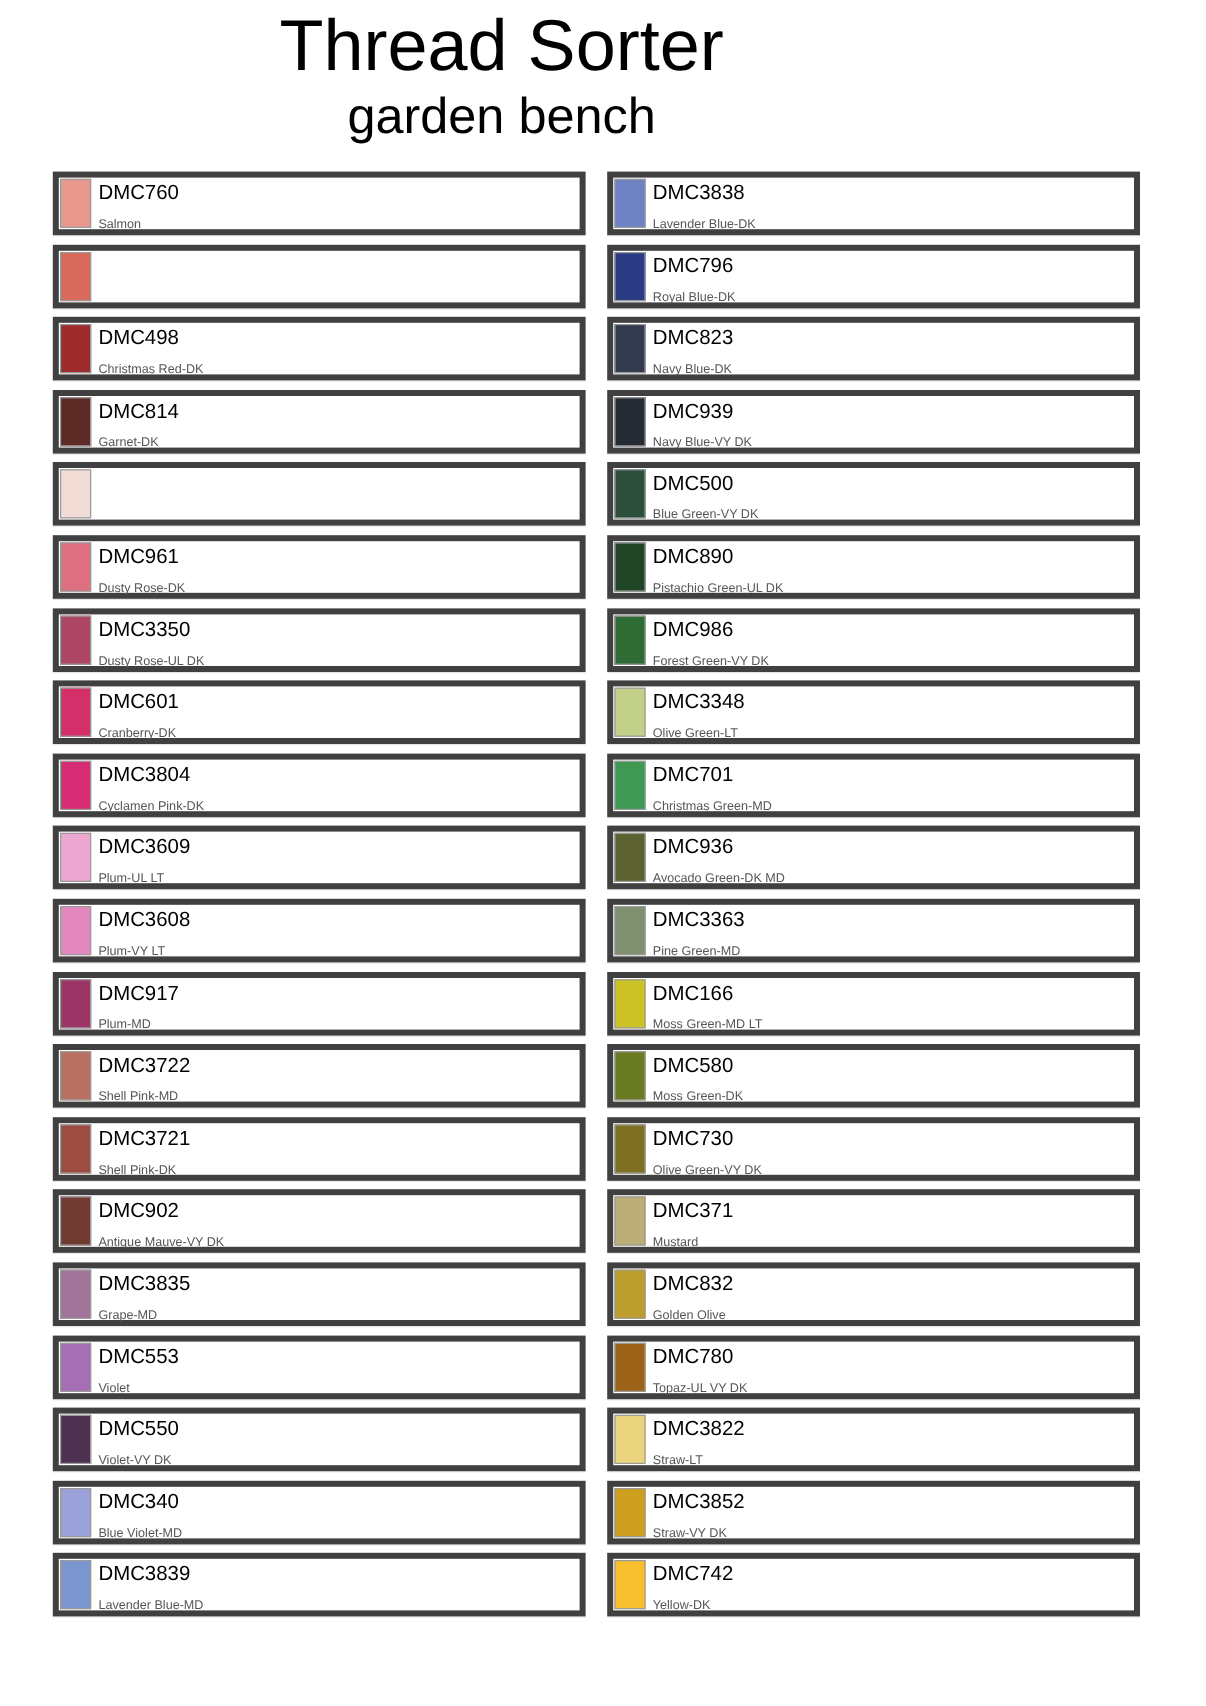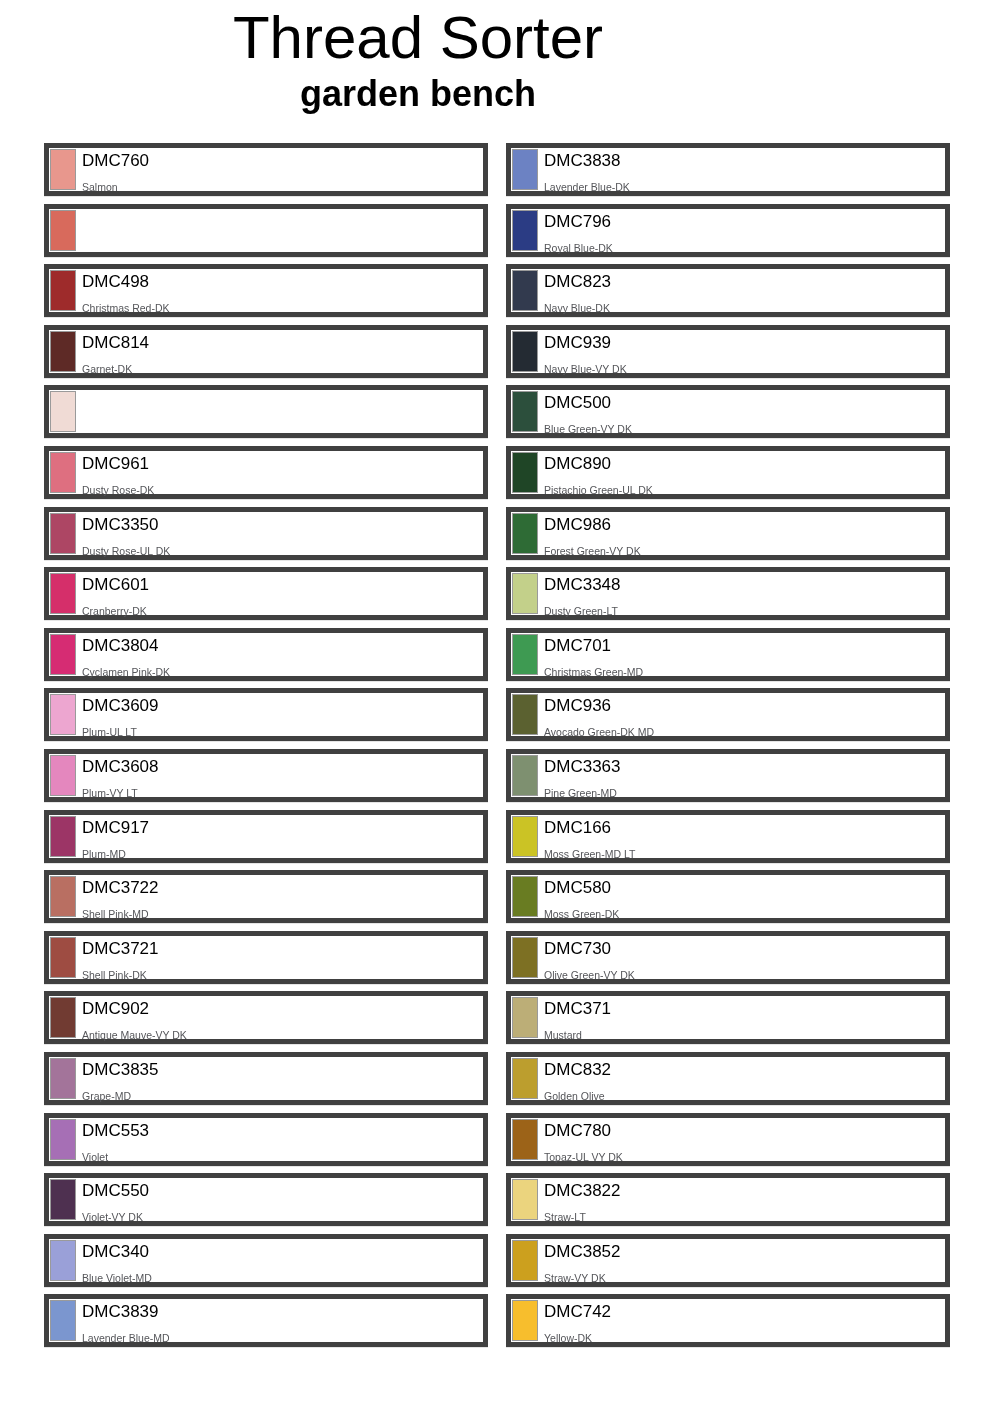--- a/index.html
+++ b/index.html
@@ -26,22 +26,22 @@
     padding-top: 6px;
   }
   .title {
     font-size: 60px;
     font-weight: normal;
     line-height: 1.05;
     letter-spacing: 0px;
     margin: 0;
   }
   .subtitle {
-    font-size: 36px;
-    font-weight: bold;
+    font-size: 42px;
+    font-weight: normal;
     line-height: 1.15;
     margin: 4px 0 13px 0;
   }
   .columns {
     position: absolute;
     top: 143px;
     left: 0;
     width: 1005px;
     display: flex;
     justify-content: flex-start;
@@ -286,21 +286,21 @@
           <div class="swatch" style="background: rgb(46, 107, 53);"></div>
           <div class="card-text">
             <div class="code">DMC986</div>
             <div class="cname">Forest Green-VY DK</div>
           </div>
         </div>
         <div class="thread-card">
           <div class="swatch" style="background: rgb(195, 208, 138);"></div>
           <div class="card-text">
             <div class="code">DMC3348</div>
-            <div class="cname">Dusty Green-LT</div>
+            <div class="cname">Olive Green-LT</div>
           </div>
         </div>
         <div class="thread-card">
           <div class="swatch" style="background: rgb(62, 154, 82);"></div>
           <div class="card-text">
             <div class="code">DMC701</div>
             <div class="cname">Christmas Green-MD</div>
           </div>
         </div>
         <div class="thread-card">

